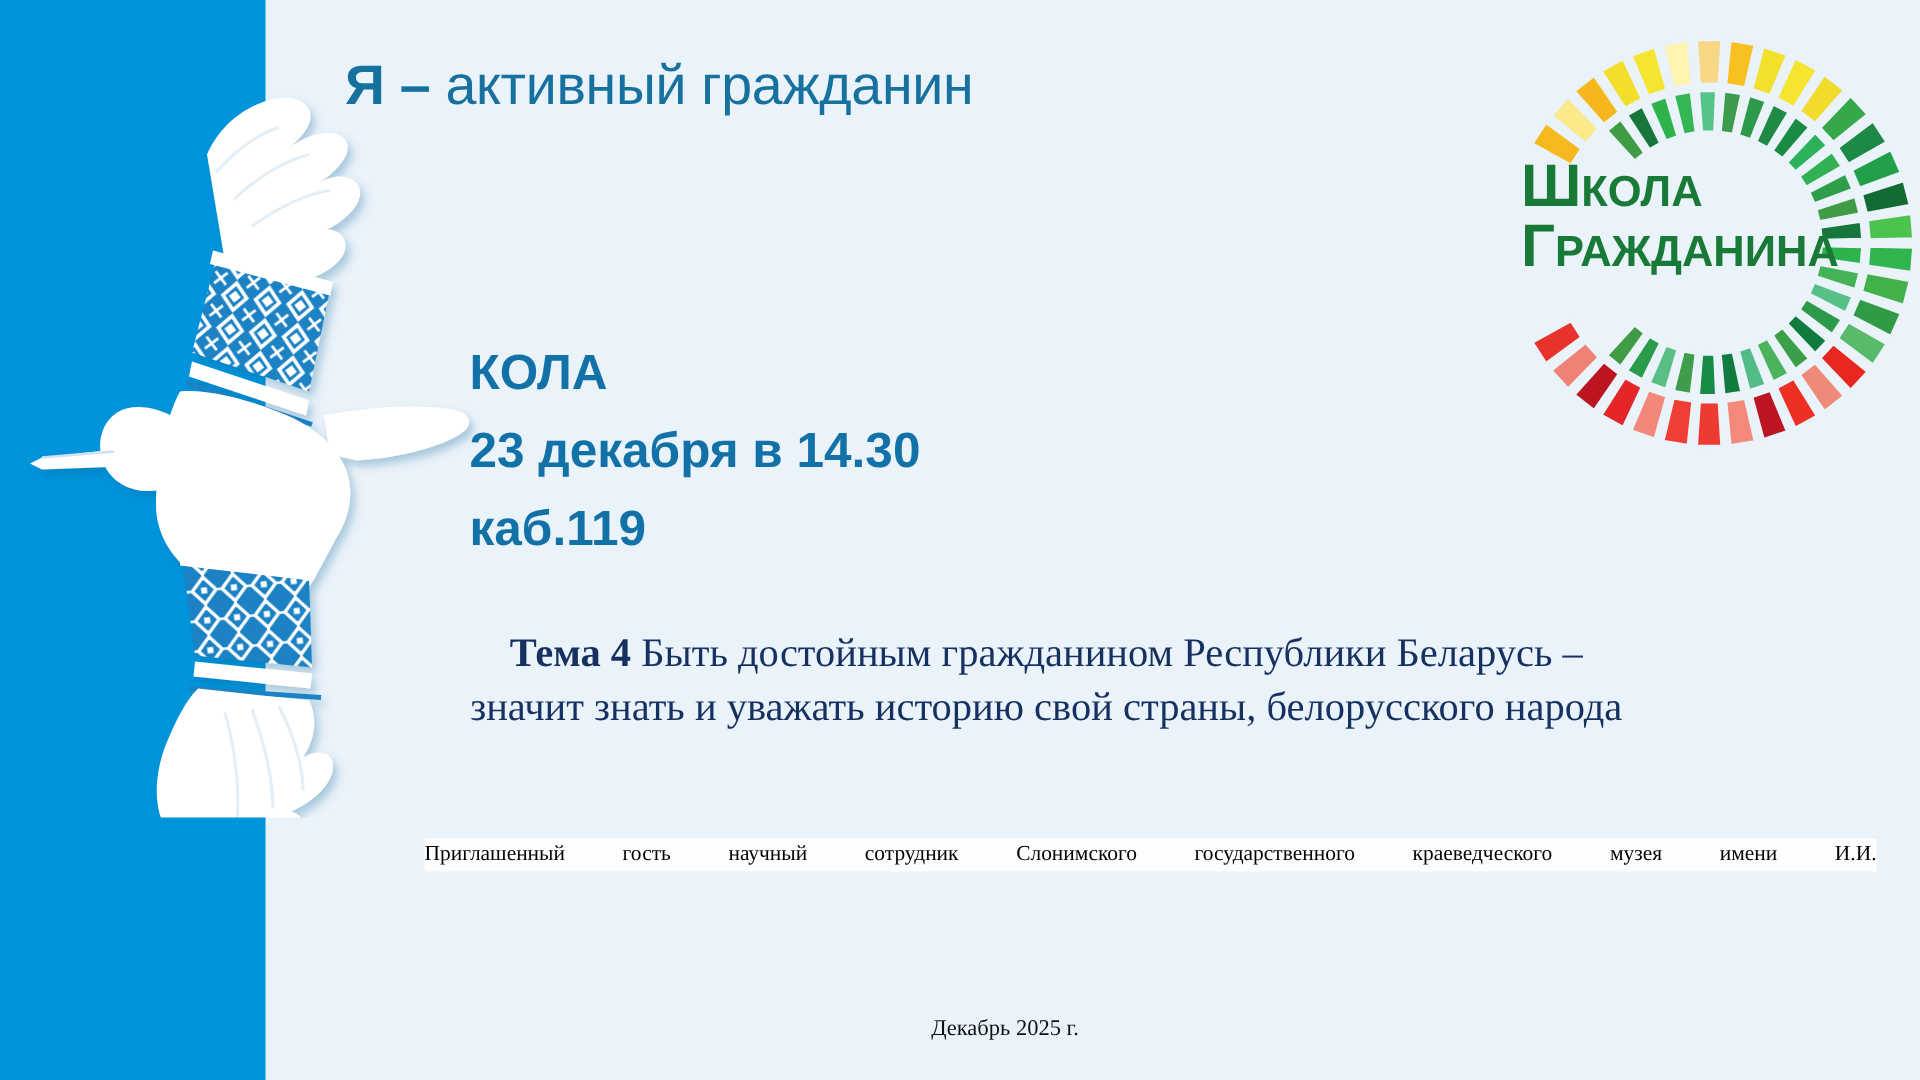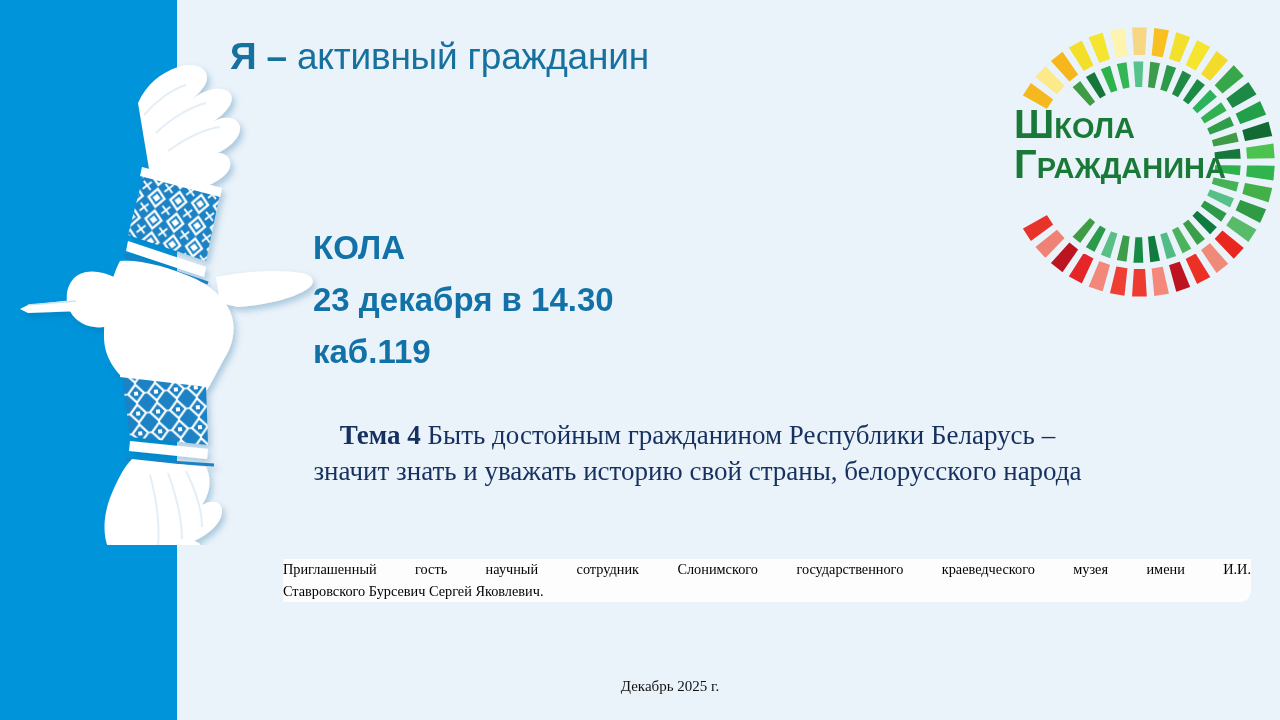--- a/index.html
+++ b/index.html
@@ -237,21 +237,20 @@
   </div>
 
   <div class="theme">
     <span class="ln"><span class="b">Тема 4</span><span> Быть достойным гражданином Республики Беларусь –</span></span>
     <span class="ln">значит знать и уважать историю свой страны, белорусского народа</span>
   </div>
 
   <div class="guest-wrap">
     <div class="guest">
       <span class="l1">Приглашенный гость научный сотрудник Слонимского государственного краеведческого музея имени И.И.</span>
-      <span class="l2">Ставровского Бурсевич Сергей Яковлевич.</span>
     </div>
   </div>
 
   <div class="footer">
     <span>Декабрь 2025 г.</span>
   </div>
 
   <div class="logo">
     <svg id="logo-svg" viewBox="0 0 268 288" xmlns="http://www.w3.org/2000/svg">
         <path d="M35.38 98.45 L9.17 83.86 L18.53 69.30 L42.68 87.10 Z" fill="#f6b91d" stroke="#eaf2fa" stroke-width="2.4" stroke-linejoin="round"></path>

